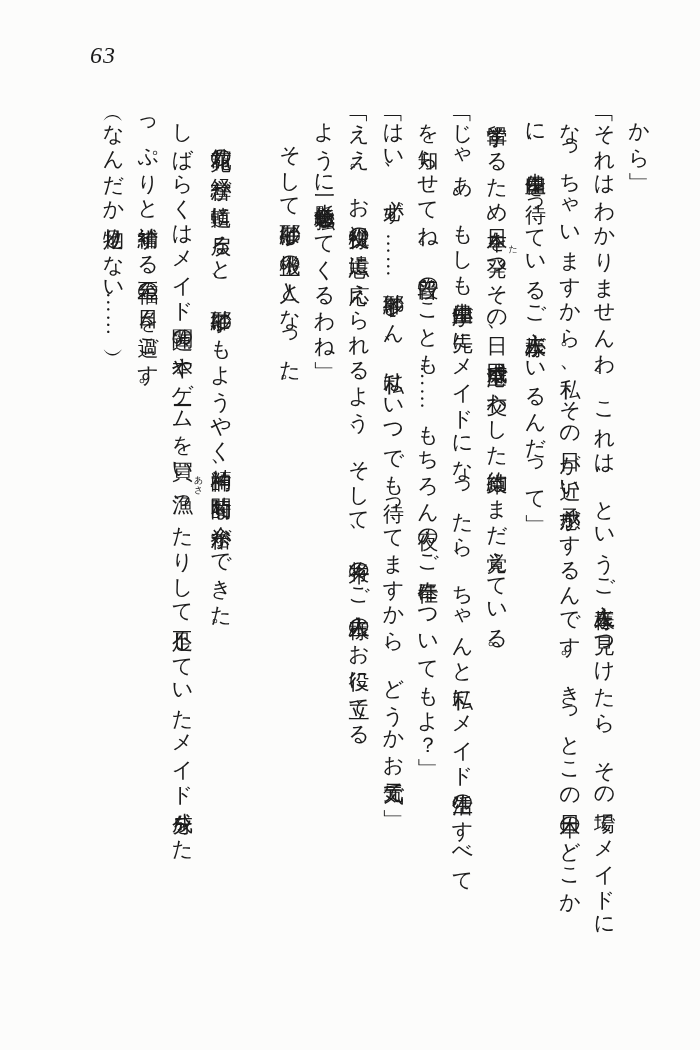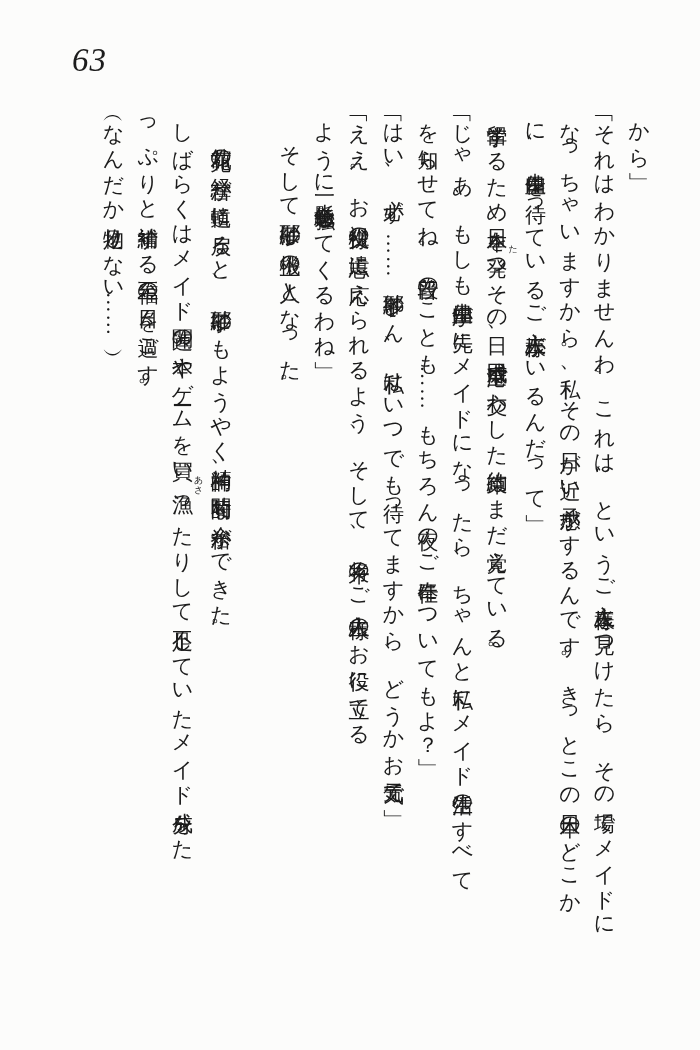--- a/index.html
+++ b/index.html
@@ -11,23 +11,23 @@
   }
   .page {
     position: relative;
     width: 700px;
     height: 1050px;
     background: #fcfcfb;
     font-family: "Liberation Serif", "DejaVu Serif", serif;
   }
   .page-number {
     position: absolute;
-    left: 72px;
+    left: 90px;
     top: 42px;
-    font-size: 33px;
+    font-size: 24px;
     font-style: italic;
     color: #1c1c1c;
     letter-spacing: 1px;
   }
   .text-area {
     position: absolute;
     top: 108px;
     right: 44px;
     height: 900px;
     writing-mode: vertical-rl;

